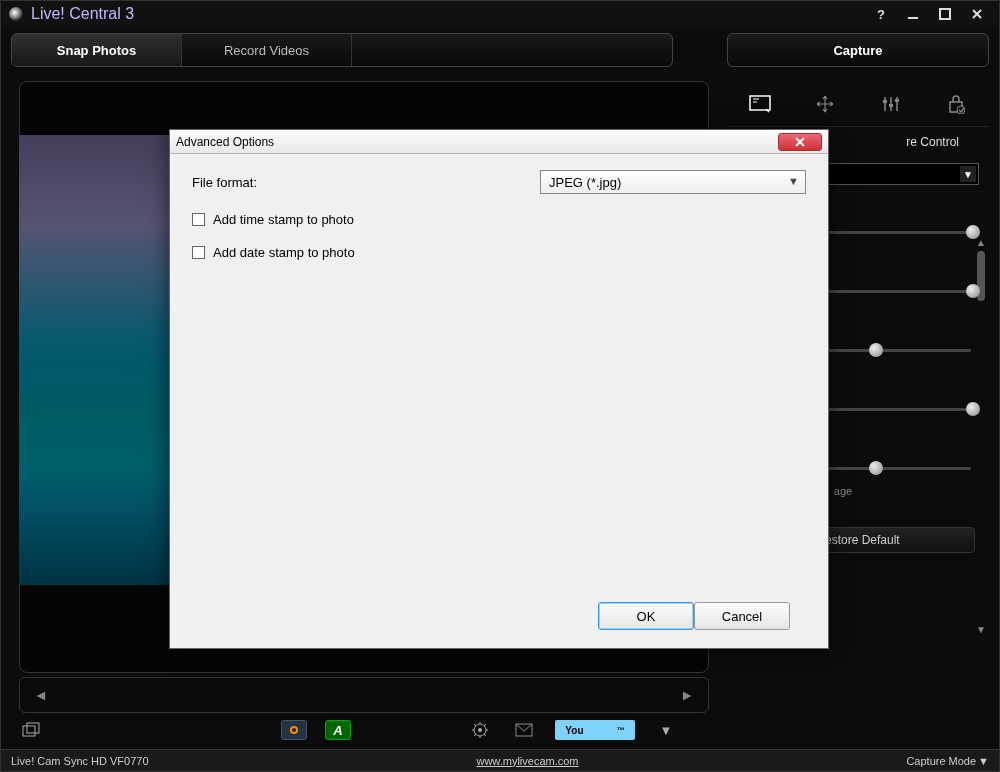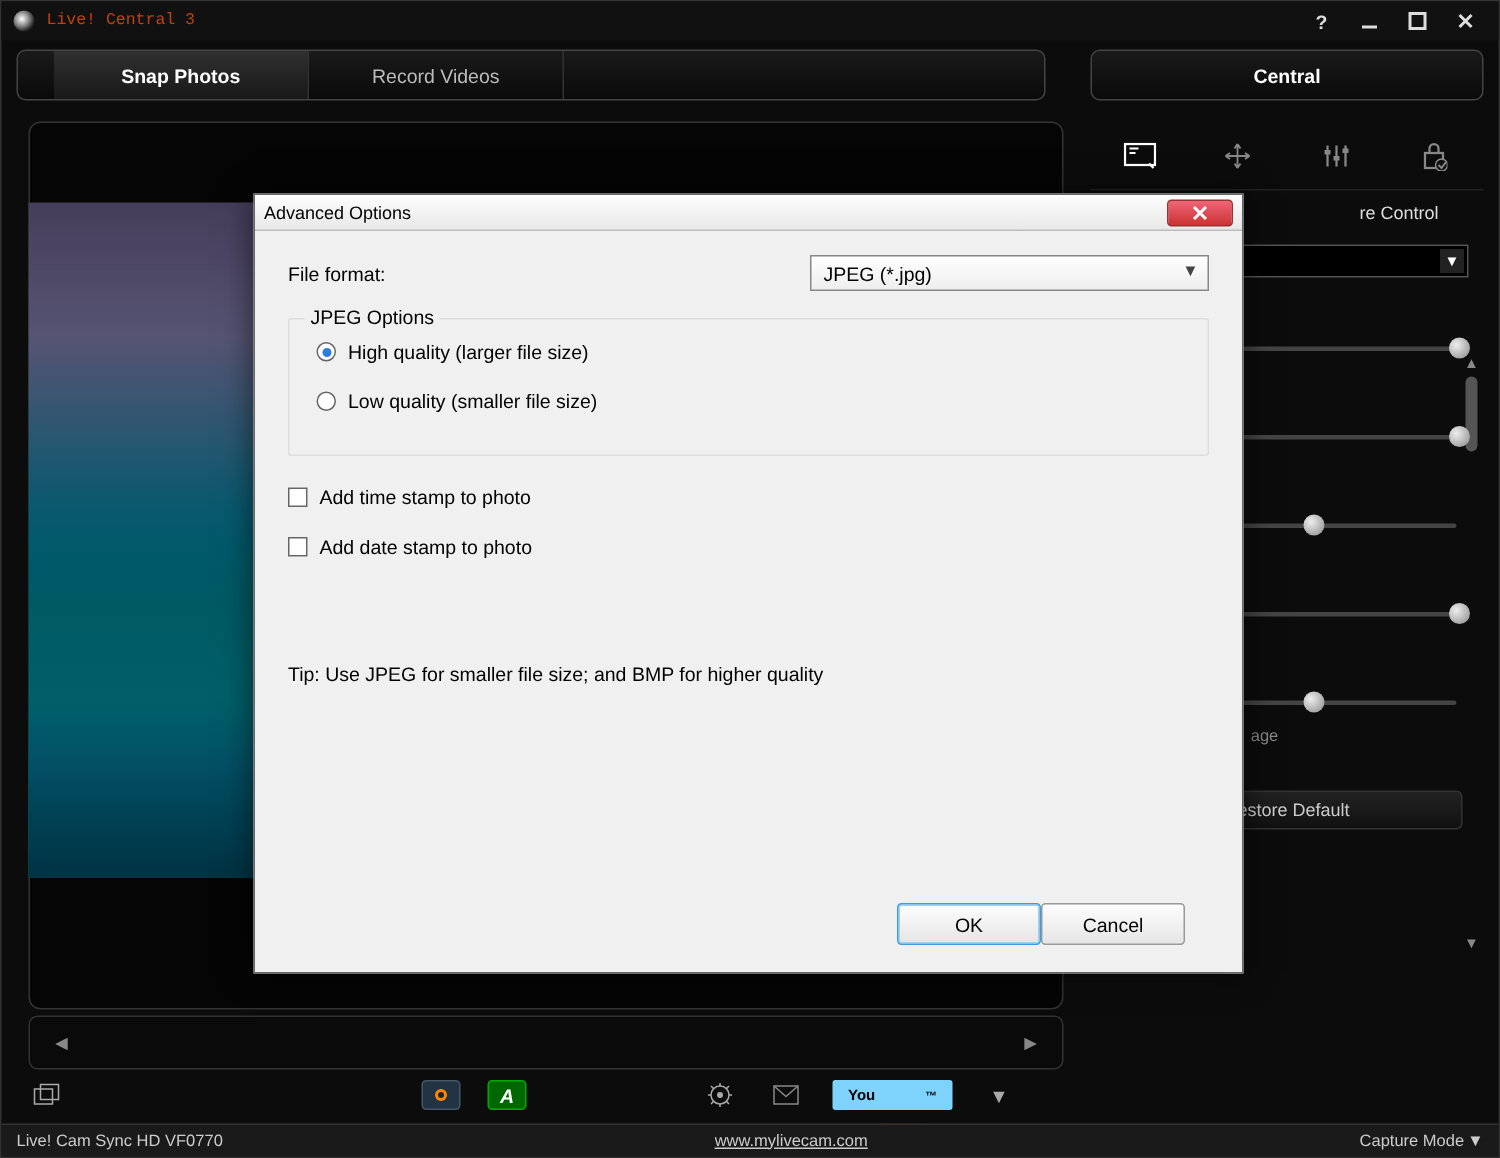--- a/index.html
+++ b/index.html
@@ -2,28 +2,28 @@
 <html><head>
 <meta charset="utf-8">
 <style>
   * { box-sizing: border-box; margin: 0; padding: 0; font-family: "Segoe UI", Tahoma, sans-serif; }
   body { background: #000; width: 1000px; height: 772px; overflow: hidden; position: relative; color: #ccc; }
 
   
   .app-frame { position: absolute; inset: 0; border: 1px solid #333; background: #0c0c0c; }
   .titlebar { height: 26px; display: flex; align-items: center; padding: 0 8px; background: #111; }
   .titlebar .app-icon { width: 14px; height: 14px; border-radius: 50%; background: radial-gradient(circle at 40% 40%, #fff, #888 40%, #222 70%); margin-right: 8px; }
-  .titlebar .title { font-size: 11px; color: #c2410c; font-family: Liberation Mono, monospace; }
+  .titlebar .title { font-size: 16px; color: #c4b5fd; }
   .titlebar .spacer { flex: 1; }
   .win-btn { width: 28px; height: 18px; display: flex; align-items: center; justify-content: center; color: #ddd; font-size: 14px; margin-left: 4px; cursor: default; }
   .help-btn { font-weight: bold; font-size: 13px; }
 
   
   .tabs-row { display: flex; gap: 6px; padding: 6px 10px 0 10px; position: relative; }
-  .main-tabs { display: flex; border: 1px solid #444; border-radius: 6px; overflow: hidden; height: 34px; background: linear-gradient(#1a1a1a,#0a0a0a); padding-left: 24px; }
+  .main-tabs { display: flex; border: 1px solid #444; border-radius: 6px; overflow: hidden; height: 34px; background: linear-gradient(#1a1a1a,#0a0a0a); }
   .main-tab { width: 170px; display: flex; align-items: center; justify-content: center; font-size: 13px; color: #bbb; border-right: 1px solid #333; }
   .main-tab:last-child { border-right: none; }
   .main-tab.active { color: #fff; font-weight: bold; background: linear-gradient(#303030,#181818); }
   .extra-tab-gap { flex: 1; }
   .settings-tab { width: 262px; height: 34px; border: 1px solid #444; border-radius: 6px; background: linear-gradient(#1a1a1a,#0a0a0a); display:flex; align-items:center; justify-content:center; font-size:13px; color:#fff; font-weight:bold; }
 
   
   .content { position: absolute; top: 68px; left: 10px; right: 10px; bottom: 28px; }
   .left-panel { position:absolute; top:12px; left:8px; width:690px; bottom:70px; border:1px solid #333; border-radius:8px; background:#050505; overflow:hidden; }
   .preview { position:absolute; top:66px; left:8px; width:280px; height:450px; background: linear-gradient(180deg,#4a445a 0%, #5a5870 20%, #1e5a6a 45%, #0e5a62 60%, #206a70 100%); filter: contrast(1.1) saturate(1.2); }
@@ -111,21 +111,21 @@
     </div>
   </div>
 
   <div class="tabs-row">
     <div class="main-tabs">
       <div class="main-tab active">Snap Photos</div>
       <div class="main-tab">Record Videos</div>
       <div class="main-tab" style="width:320px"></div>
     </div>
     <div class="extra-tab-gap"></div>
-    <div class="settings-tab">Central</div>
+    <div class="settings-tab">Capture</div>
   </div>
 
   <div class="content">
 
     <div class="left-panel"></div>
     <div class="preview"></div>
 
     <div class="right-panel">
       <div class="settings-icons">
         <div class="sicon active">
@@ -260,42 +260,30 @@
     </div>
     <div class="dlg-body">
       <div class="row">
         <div class="lbl">File format:</div>
         <div class="combo">
           <span>JPEG (*.jpg)</span>
           <span class="carrow">▼</span>
         </div>
       </div>
 
-      <div class="group">
-        <div class="glegend">JPEG Options</div>
-        <div class="radio-row">
-          <div class="radio checked"></div>
-          <span>High quality (larger file size)</span>
-        </div>
-        <div class="radio-row" style="margin-bottom:0">
-          <div class="radio"></div>
-          <span>Low quality (smaller file size)</span>
-        </div>
-      </div>
 
       <div class="check-row">
         <div class="checkbox"></div>
         <span>Add time stamp to photo</span>
       </div>
       <div class="check-row">
         <div class="checkbox"></div>
         <span>Add date stamp to photo</span>
       </div>
 
-      <div class="tip">Tip: Use JPEG for smaller file size; and BMP for higher quality</div>
     </div>
     <div class="dlg-buttons">
       <div class="btn primary">OK</div>
       <div class="btn">Cancel</div>
     </div>
   </div>
 
 </div>
 
 </body></html>

